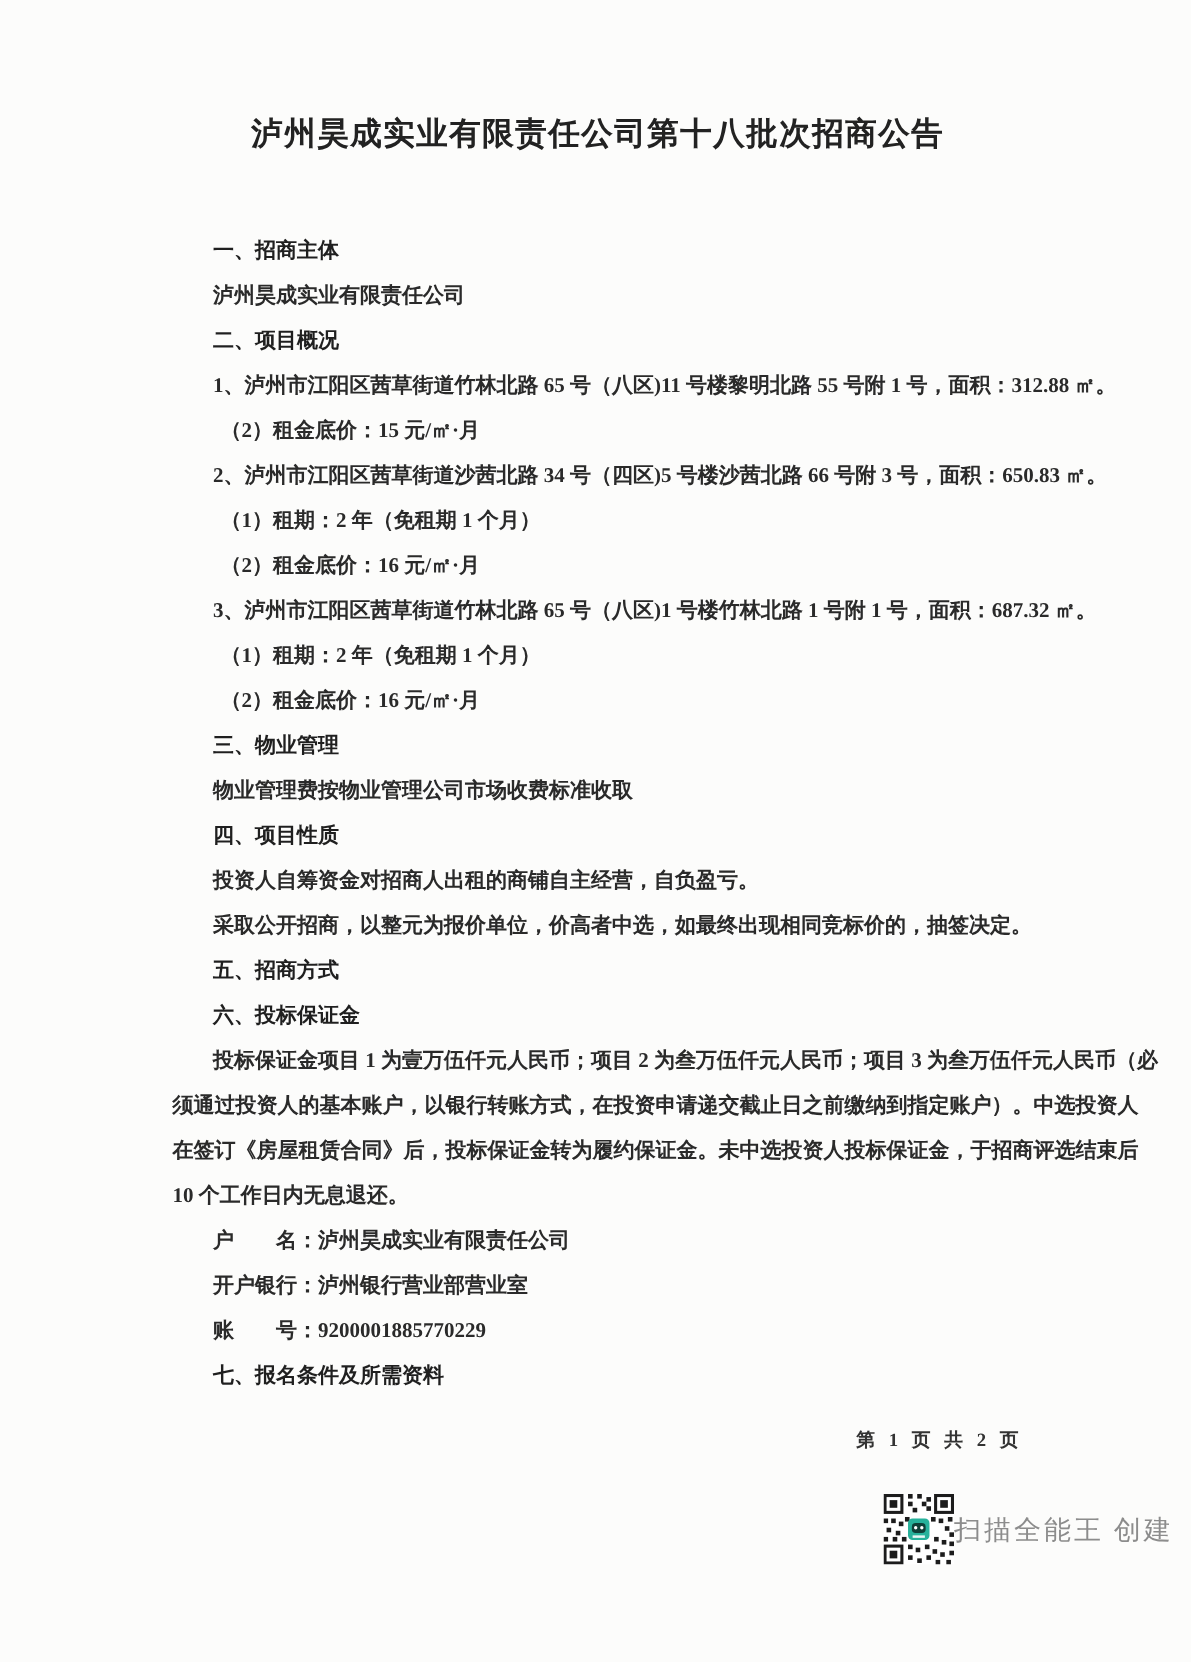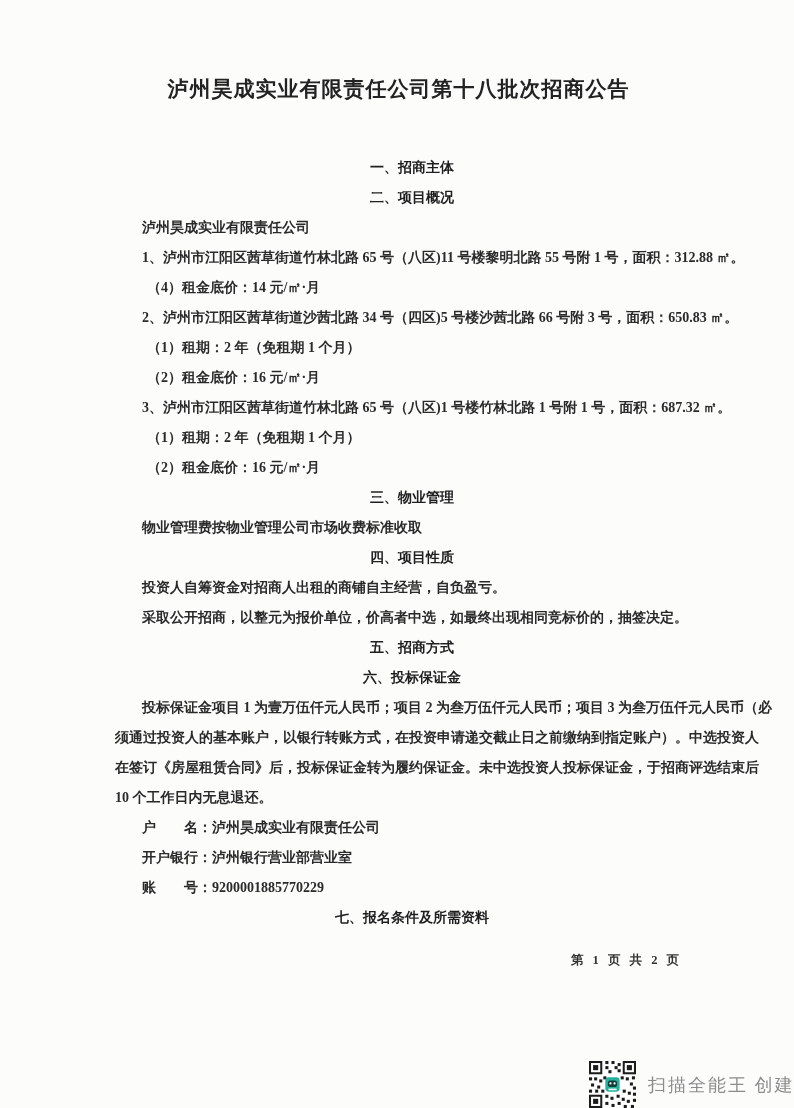--- a/index.html
+++ b/index.html
@@ -30,62 +30,61 @@
   .lines { width: 100%; }
   .line {
     font-size: 14px;
     font-weight: 600;
     line-height: 30px;
     height: 30px;
     white-space: nowrap;
     margin-left: 27px;
     color: #2a2a2a;
   }
-  .line.h   { font-weight: 700; color: #1f1f1f; text-align: center; }
+  .line.h   { font-weight: 700; color: #1f1f1f; }
   .line.sub { margin-left: 32px; }
   .line.ind { }
   .line.cont{ margin-left: 0; }
   .page-indicator {
     margin-top: 19px;
     text-align: right;
     font-size: 12.5px;
     font-weight: 600;
     letter-spacing: 3px;
     color: #333;
   }
   .scanner-mark {
     position: absolute;
     left: 589px;
-    top: 1061px;
+    top: 996px;
     display: flex;
     align-items: center;
-    gap: 12px;
   }
   .qr { width: 47px; height: 47px; display: block; }
   .scanner-label {
     font-size: 18px;
     font-weight: 500;
     color: #8c8c8c;
     letter-spacing: 2px;
     white-space: nowrap;
     font-family: "Liberation Serif", "DejaVu Serif", serif;
   }
 </style>
 </head>
 <body>
 
 <div class="page">
   <div class="doc-title">泸州昊成实业有限责任公司第十八批次招商公告</div>
 
   <div class="lines" id="doc-lines">
       <div class="line h">一、招商主体</div>
+      <div class="line">泸州昊成实业有限责任公司</div>
       <div class="line h">二、项目概况</div>
-      <div class="line">泸州昊成实业有限责任公司</div>
       <div class="line">1、泸州市江阳区茜草街道竹林北路 65 号（八区)11 号楼黎明北路 55 号附 1 号，面积：312.88 ㎡。</div>
-      <div class="line sub">（4）租金底价：14 元/㎡·月</div>
+      <div class="line sub">（2）租金底价：15 元/㎡·月</div>
       <div class="line">2、泸州市江阳区茜草街道沙茜北路 34 号（四区)5 号楼沙茜北路 66 号附 3 号，面积：650.83 ㎡。</div>
       <div class="line sub">（1）租期：2 年（免租期 1 个月）</div>
       <div class="line sub">（2）租金底价：16 元/㎡·月</div>
       <div class="line">3、泸州市江阳区茜草街道竹林北路 65 号（八区)1 号楼竹林北路 1 号附 1 号，面积：687.32 ㎡。</div>
       <div class="line sub">（1）租期：2 年（免租期 1 个月）</div>
       <div class="line sub">（2）租金底价：16 元/㎡·月</div>
       <div class="line h">三、物业管理</div>
       <div class="line ind">物业管理费按物业管理公司市场收费标准收取</div>
       <div class="line h">四、项目性质</div>
       <div class="line">投资人自筹资金对招商人出租的商铺自主经营，自负盈亏。</div>

